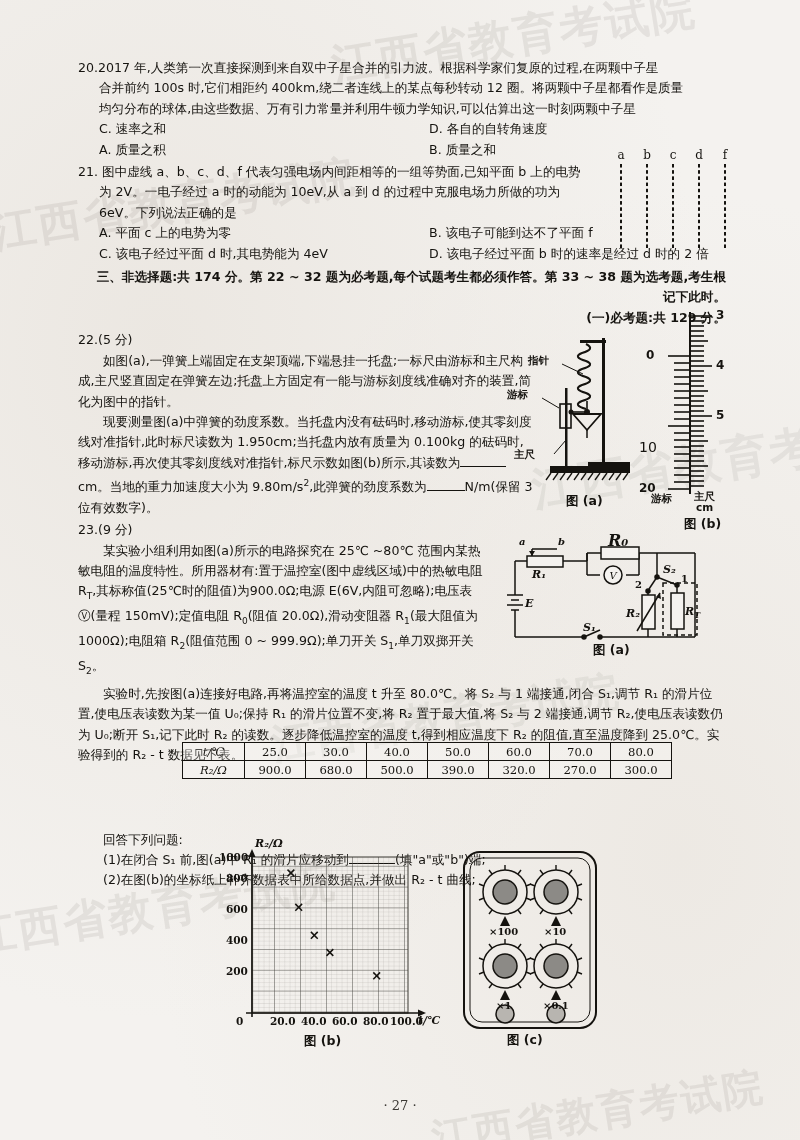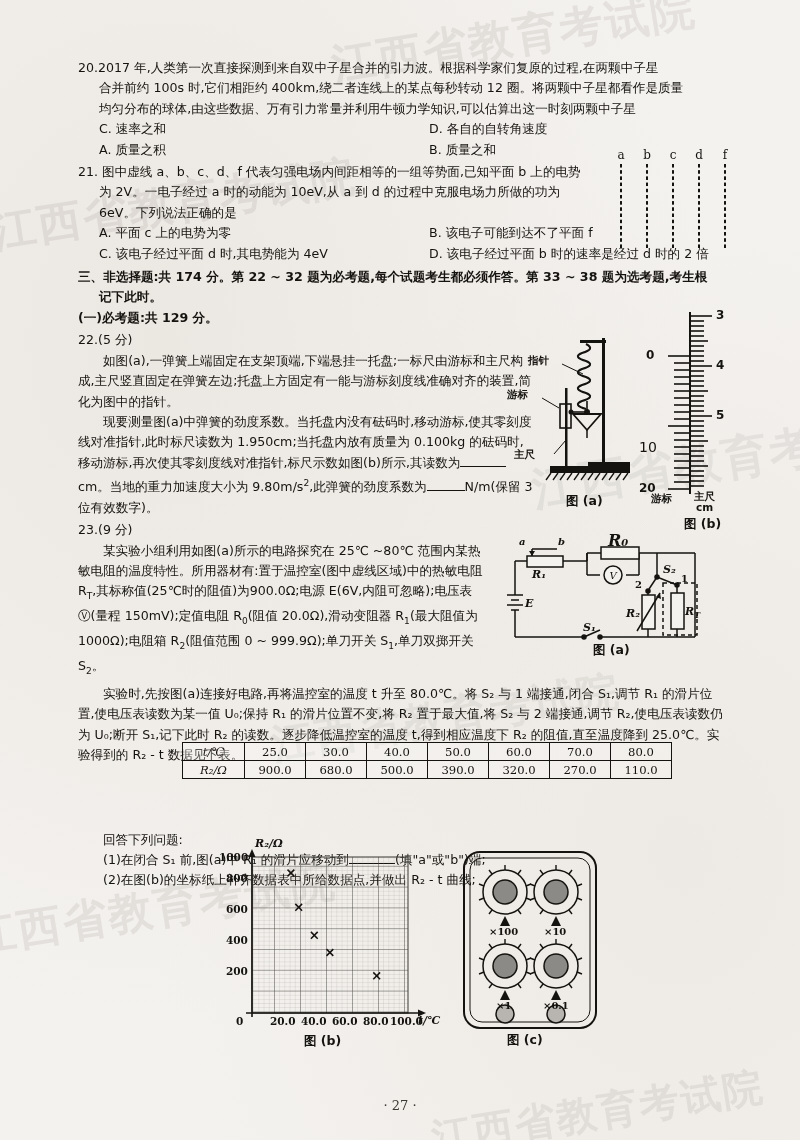--- a/index.html
+++ b/index.html
@@ -144,21 +144,21 @@
       <div class="opts">
         <span class="opt-l">A. 平面 c 上的电势为零</span>
         <span class="opt-r">B. 该电子可能到达不了平面 f</span>
       </div>
       <div class="opts">
         <span class="opt-l">C. 该电子经过平面 d 时,其电势能为 4eV</span>
         <span class="opt-r">D. 该电子经过平面 b 时的速率是经过 d 时的 2 倍</span>
       </div>
     </div>
 
-    <div class="q bold" style="margin-top:3px;">
+    <div class="q bold" style="margin-top:3px;text-align:right;">
       <div class="qline indent-1">三、非选择题:共 174 分。第 22 ~ 32 题为必考题,每个试题考生都必须作答。第 33 ~ 38 题为选考题,考生根</div>
       <div class="qline indent-2">记下此时。</div>
       <div class="qline">(一)必考题:共 129 分。</div>
     </div>
 
     <div class="q">
       <div class="qline">22.(5 分)</div>
       <div class="qline para" style="width:455px;">如图(a),一弹簧上端固定在支架顶端,下端悬挂一托盘;一标尺由游标和主尺构成,主尺竖直固定在弹簧左边;托盘上方固定有一能与游标刻度线准确对齐的装置,简化为图中的指针。</div>
       <div class="qline para" style="width:455px;"><span>现要测量图(a)中弹簧的劲度系数。当托盘内没有砝码时,移动游标,使其零刻度线对准指针,此时标尺读数为 1.950cm;当托盘内放有质量为 0.100kg 的砝码时,移动游标,再次使其零刻度线对准指针,标尺示数如图(b)所示,其读数为</span><span class="blank"></span><span>cm。当地的重力加速度大小为 9.80m/s</span><sup>2</sup><span>,此弹簧的劲度系数为</span><span class="blank-sm"></span><span>N/m(保留 3 位有效数字)。</span></div>
     </div>
@@ -430,21 +430,21 @@
         <td class="v">80.0</td>
       </tr>
       <tr>
         <td class="hd">R₂/Ω</td>
         <td class="v">900.0</td>
         <td class="v">680.0</td>
         <td class="v">500.0</td>
         <td class="v">390.0</td>
         <td class="v">320.0</td>
         <td class="v">270.0</td>
-        <td class="v">110.0</td>
+        <td class="v">300.0</td>
       </tr>
     </tbody>
   </table>
 
   <div class="graph">
     <svg width="215" height="200" viewBox="0 0 215 200">
       <defs>
         <pattern id="fineGrid" width="5.2" height="4.16" patternUnits="userSpaceOnUse">
           <path d="M5.2 0 L0 0 0 4.16" fill="none" stroke="#9a9690" stroke-width="0.35"></path>
         </pattern>

